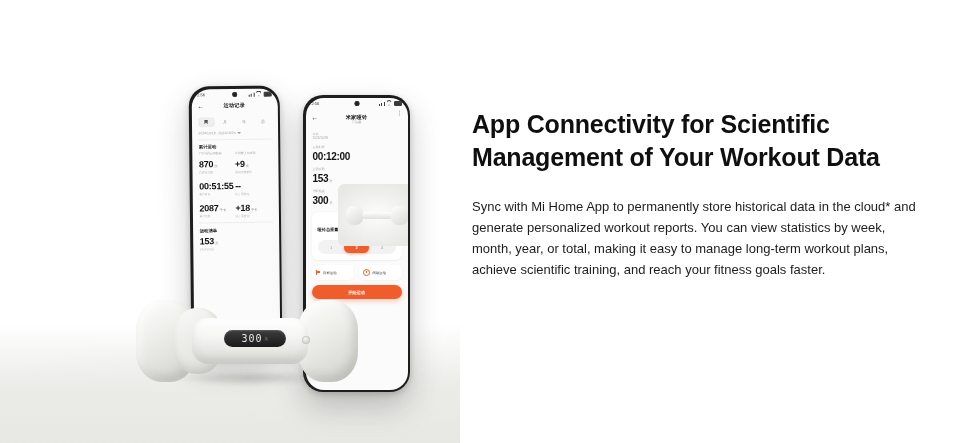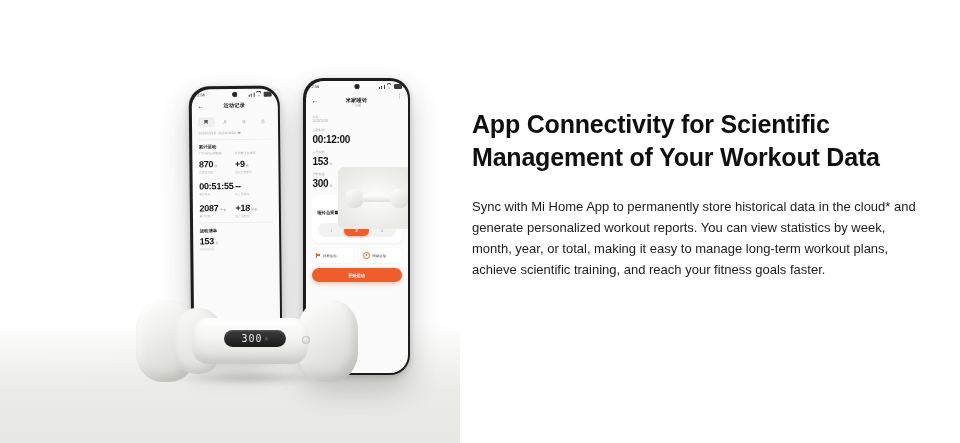--- a/index.html
+++ b/index.html
@@ -28,21 +28,21 @@
   .phone{
     position:absolute;border-radius:20px;background:#1d1d1d;
     box-shadow:0 14px 30px rgba(60,60,60,.28), 0 2px 6px rgba(0,0,0,.18);
     padding:2.5px;
   }
   .phone .screen{
     width:100%;height:100%;border-radius:18px;overflow:hidden;
     background:#fbfbfb;position:relative;
   }
   .phone-left{left:190px;top:86px;width:86px;height:262px;transform:rotate(-0.6deg);}
-  .phone-right{left:303px;top:78px;width:102px;height:292px;z-index:3;}
+  .phone-right{left:303px;top:95px;width:102px;height:292px;z-index:3;}
 
   .statusbar{
     height:11px;display:flex;align-items:center;justify-content:space-between;
     padding:0 6px;font-size:4px;color:#2b2b2b;position:relative;
   }
   .statusbar .punch{
     position:absolute;left:50%;top:3px;transform:translateX(-50%);
     width:5px;height:5px;border-radius:50%;background:#1c1c1c;
     box-shadow:inset 0 0 0 1px #3a3a3a;
   }

